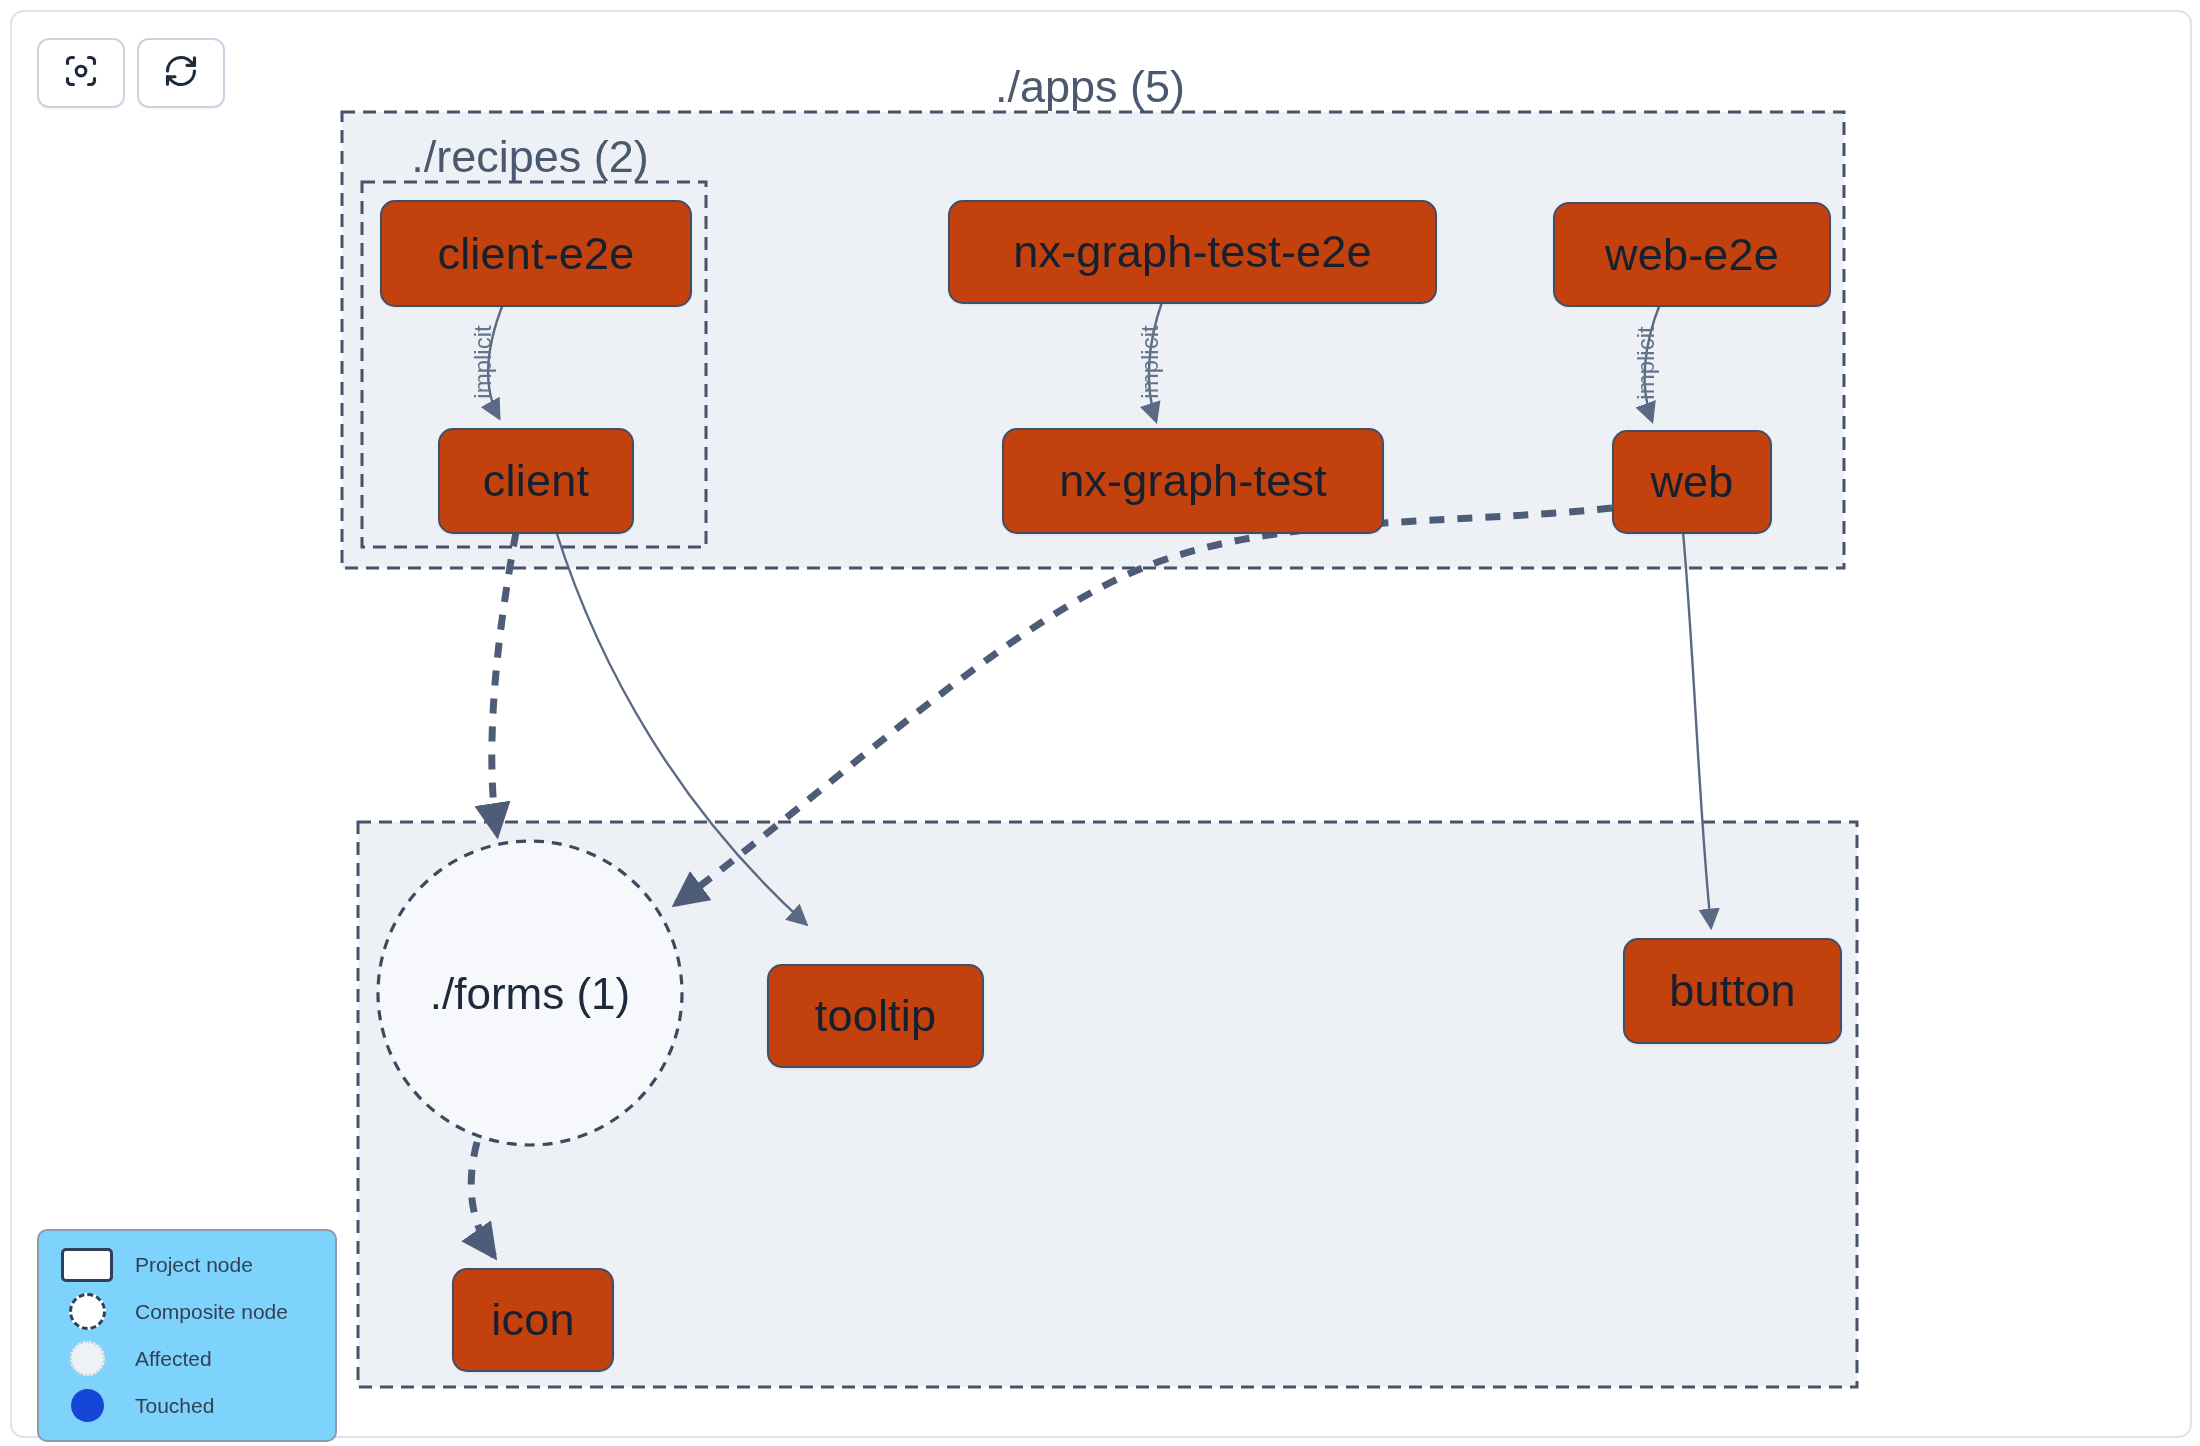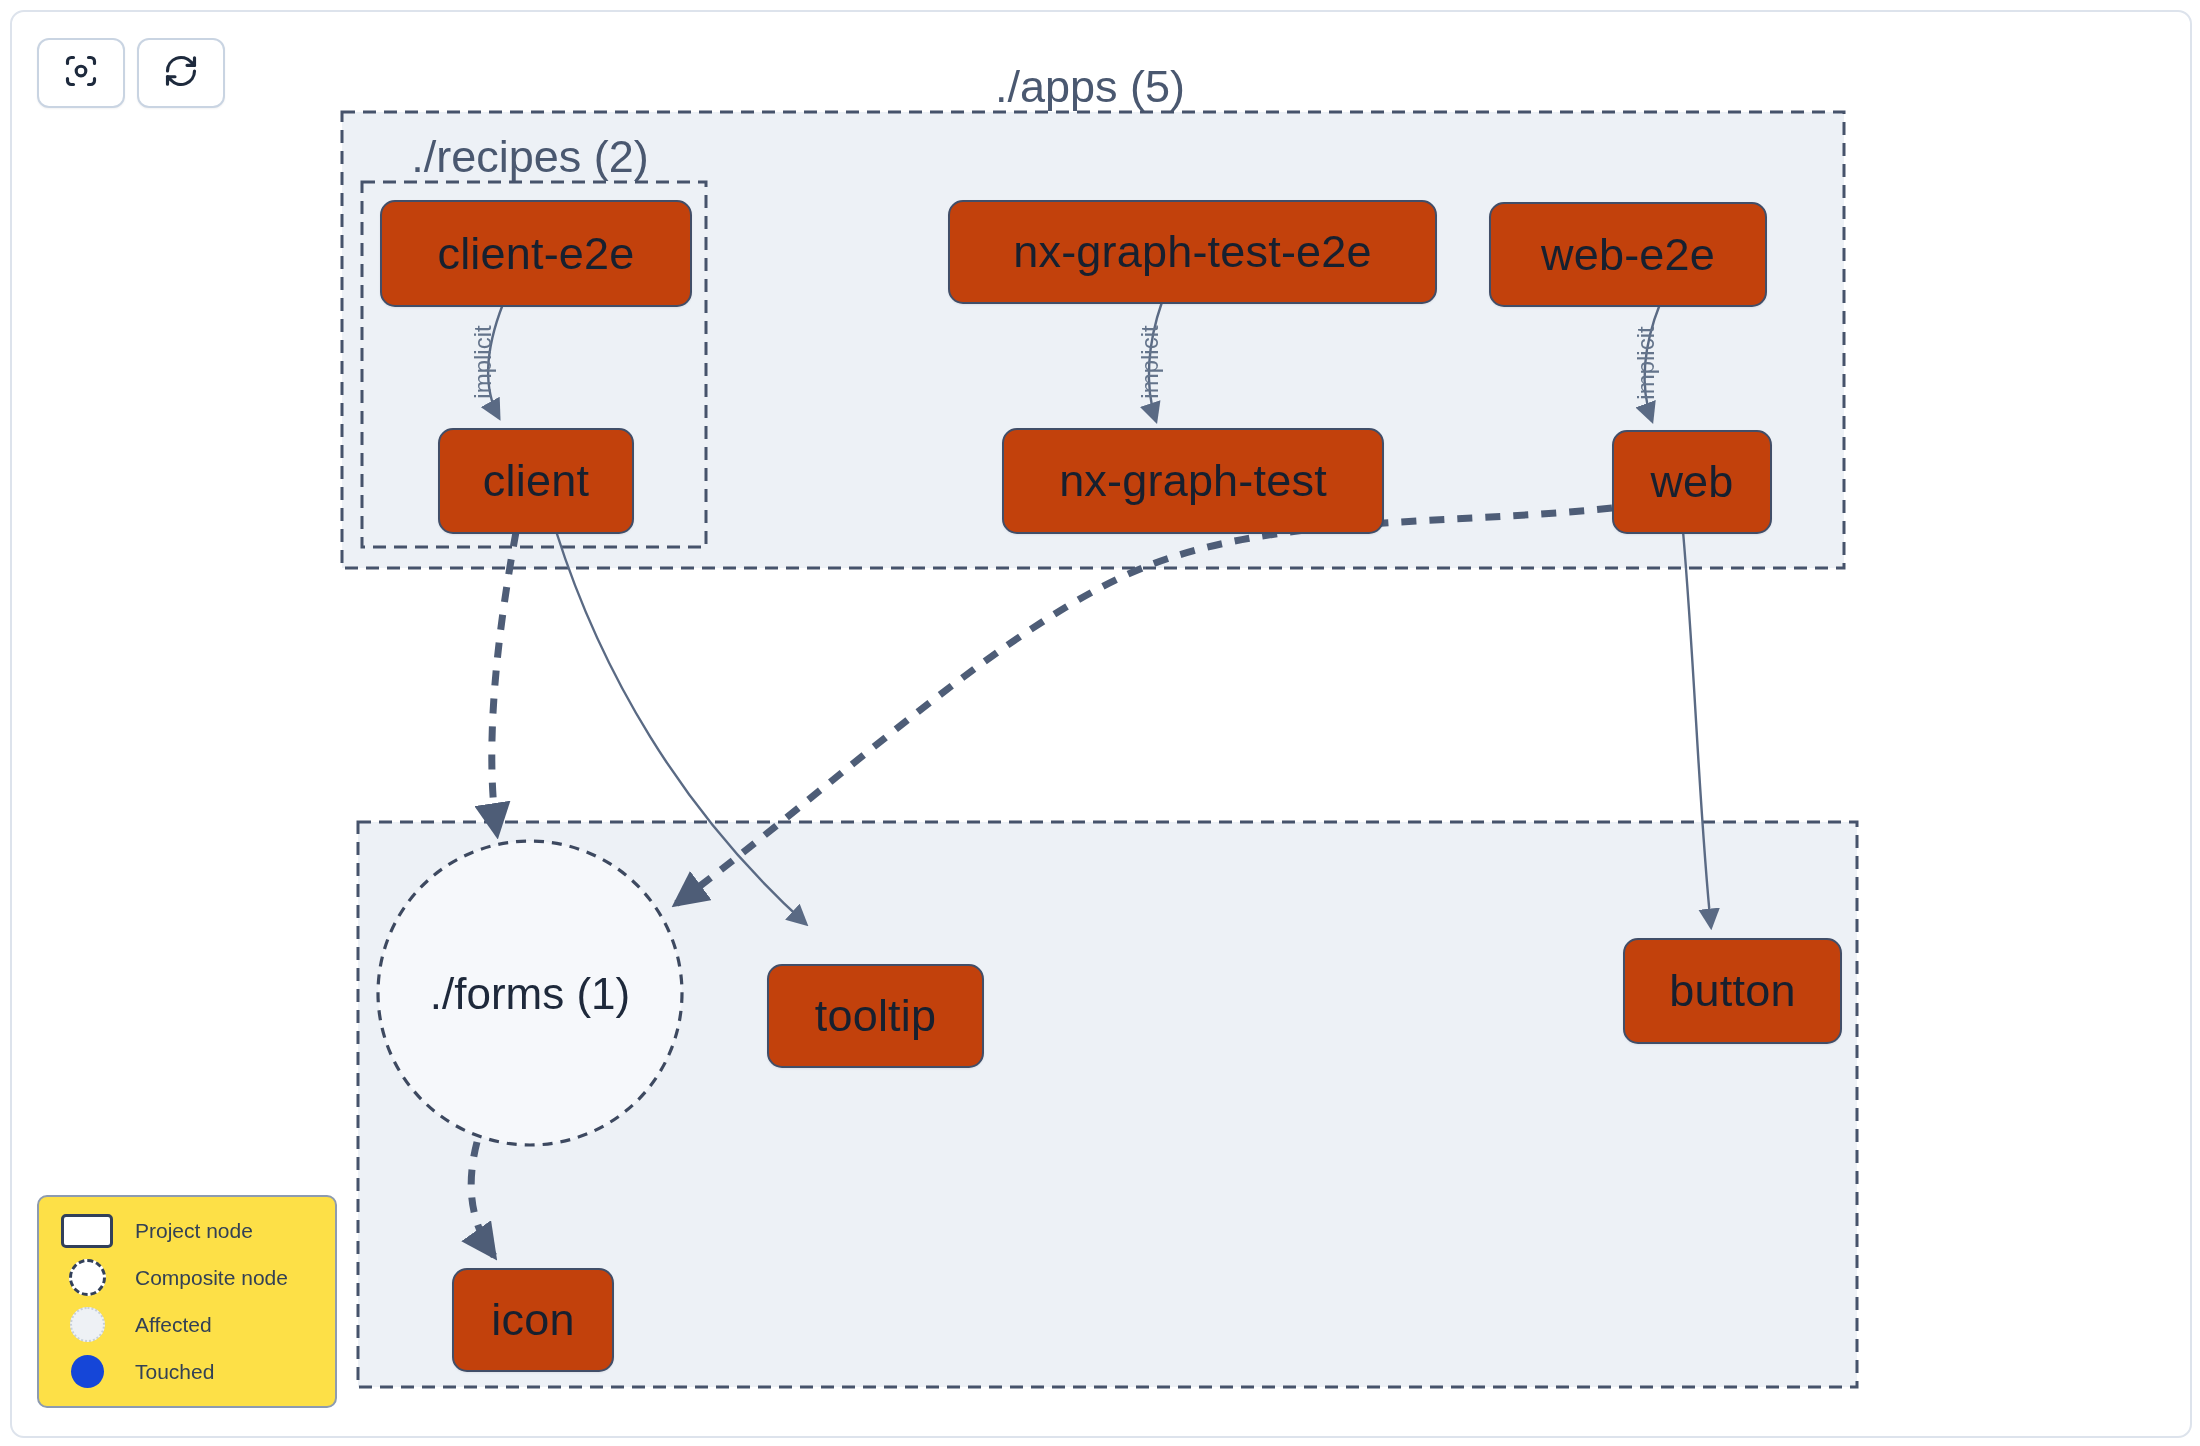--- a/index.html
+++ b/index.html
@@ -28,22 +28,22 @@
   .gtitle{position:absolute;font-size:45px;color:#4a5870;text-align:center;
           line-height:50px;cursor:pointer;white-space:nowrap;}
   .ctitle{position:absolute;font-size:44px;color:#1e293b;text-align:center;
           white-space:nowrap;cursor:pointer;}
 
   
   .elabel{position:absolute;font-size:24px;color:#64748b;white-space:nowrap;
           transform:translate(-50%,-50%) rotate(-90deg);}
 
   
-  .legend{position:absolute;left:37px;top:1195px;width:300px;height:213px;
-          background:#fde047;border:2px solid #8d9bb0;border-radius:10px;
+  .legend{position:absolute;left:37px;top:1229px;width:300px;height:213px;
+          background:#7dd3fc;border:2px solid #8d9bb0;border-radius:10px;
           box-sizing:border-box;padding:10px 0 0 0;}
   .lrow{display:flex;align-items:center;height:47px;}
   .lswatch{width:96px;display:flex;align-items:center;justify-content:center;flex:0 0 96px;}
   .llabel{font-size:21px;color:#334155;}
   .sw-project{width:46px;height:28px;border:3px solid #32405a;border-radius:5px;background:#fff;}
   .sw-composite{width:31px;height:31px;border:3px dashed #32405a;border-radius:50%;background:#fff;}
   .sw-affected{width:31px;height:31px;border:2px dotted #c6cfda;border-radius:50%;background:#eef1f5;}
   .sw-touched{width:33px;height:33px;border-radius:50%;}
 </style>
 </head>
@@ -84,21 +84,21 @@
   <div class="gtitle" style="left:330px;top:132px;width:400px;">./recipes (2)</div>
 
   <div class="ctitle" style="left:380px;top:968px;width:300px;line-height:52px;">./forms (1)</div>
 
   <div class="elabel" style="left:483px;top:362px;">implicit</div>
   <div class="elabel" style="left:1150px;top:362px;">implicit</div>
   <div class="elabel" style="left:1646px;top:363px;">implicit</div>
 
   <div class="node" style="left:380px;top:200px;width:308px;height:103px;">client-e2e</div>
   <div class="node" style="left:948px;top:200px;width:485px;height:100px;">nx-graph-test-e2e</div>
-  <div class="node" style="left:1489px;top:202px;width:274px;height:101px;">web-e2e</div>
+  <div class="node" style="left:1553px;top:202px;width:274px;height:101px;border-radius:16px;">web-e2e</div>
   <div class="node" style="left:438px;top:428px;width:192px;height:102px;">client</div>
   <div class="node" style="left:1002px;top:428px;width:378px;height:102px;">nx-graph-test</div>
   <div class="node" style="left:1612px;top:430px;width:156px;height:100px;">web</div>
   <div class="node" style="left:767px;top:940px;width:213px;height:100px;margin-top:24px;">tooltip</div>
   <div class="node" style="left:1623px;top:938px;width:215px;height:102px;">button</div>
   <div class="node" style="left:452px;top:1268px;width:158px;height:100px;">icon</div>
 </div>
 
 <div class="tbtn" style="left:37px;">
   <span>

